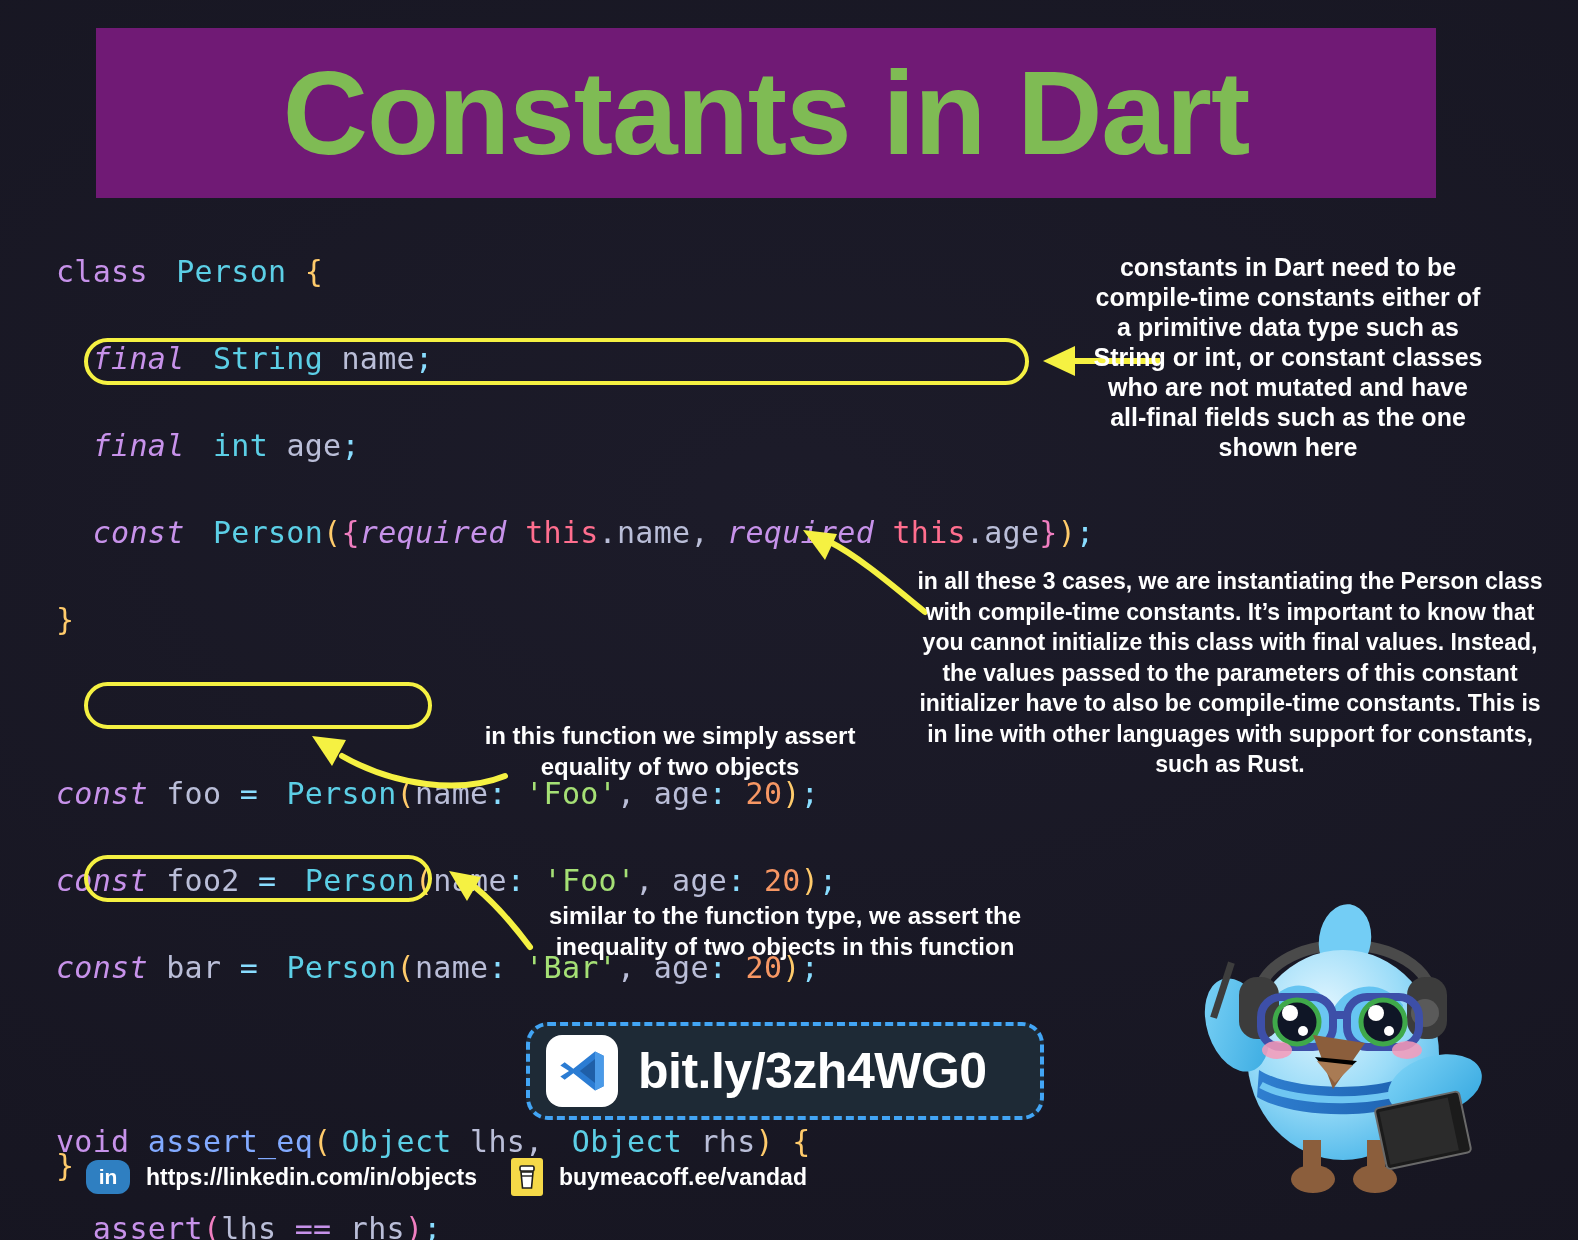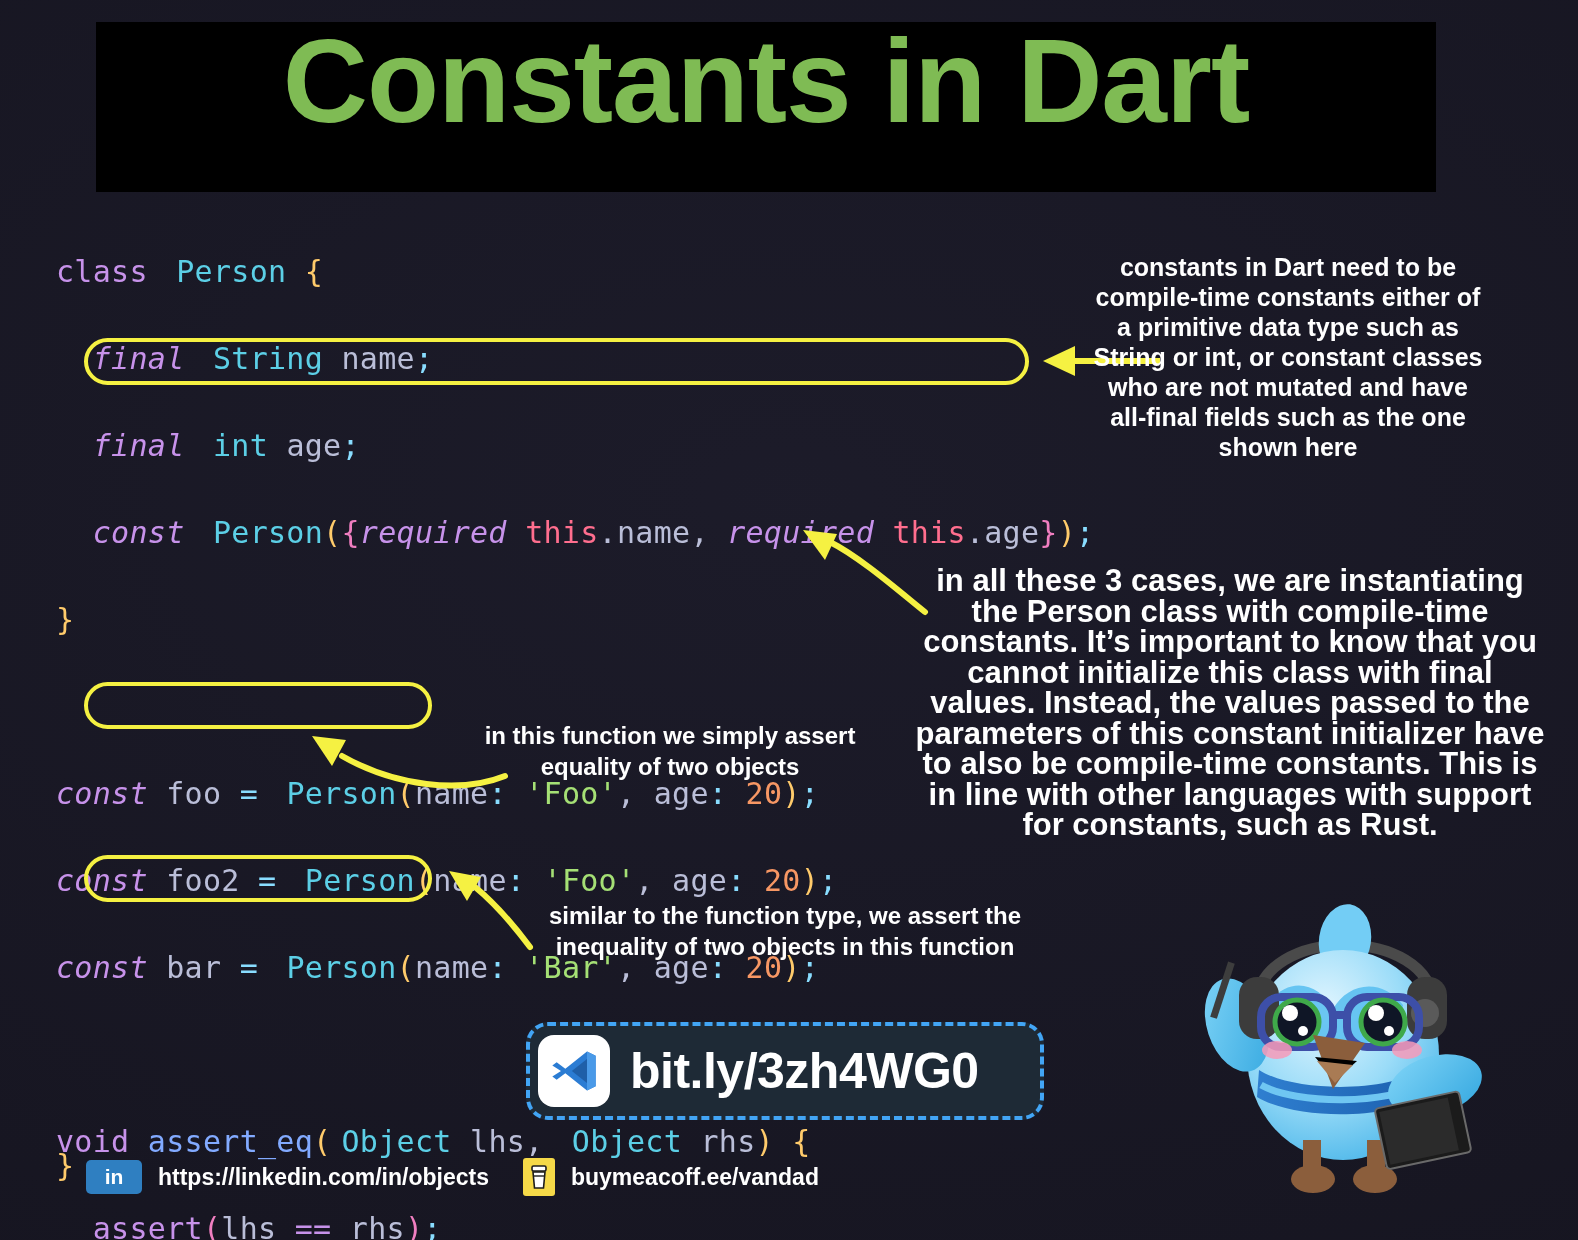--- a/index.html
+++ b/index.html
@@ -11,23 +11,23 @@
     position:relative;
   }
   
   .bg-vignette{
     position:absolute;inset:0;
     background:radial-gradient(120% 90% at 50% 40%, #20203010 0%, #15141f 100%);
     pointer-events:none;
   }
   
   .title-band{
-    position:absolute;left:96px;top:22px;width:1340px;height:170px;
-    background:#000000;
-    display:flex;align-items:flex-start;justify-content:center;
+    position:absolute;left:96px;top:28px;width:1340px;height:170px;
+    background:#701a75;
+    display:flex;align-items:center;justify-content:center;
   }
   .title-text{
     color:#7fbb54;
     font-size:118px;
     font-weight:bold;
     letter-spacing:-1px;
     line-height:1;
     font-family:"Liberation Sans", sans-serif;
   }
   
@@ -65,49 +65,49 @@
   }
   
   .note{
     position:absolute;
     color:#ffffff;
     font-weight:bold;
     text-align:center;
     font-family:"Liberation Sans", sans-serif;
   }
   #note1{left:1088px;top:252px;width:400px;font-size:25px;line-height:30px;}
-  #note2{left:915px;top:566px;width:630px;font-size:31px;line-height:30.5px;}
+  #note2{left:915px;top:566px;width:630px;font-size:23px;line-height:30.5px;}
   #note3{left:460px;top:720px;width:420px;font-size:24px;line-height:31px;}
   #note4{left:520px;top:900px;width:530px;font-size:24px;line-height:31px;}
   
   .arrow{position:absolute;pointer-events:none;}
   
   .bitly{
     position:absolute;left:526px;top:1022px;width:518px;height:98px;
     border:4px dashed #42a5f5;
     border-radius:22px;
     background:#1e2a36;
     display:flex;align-items:center;
     box-sizing:border-box;
-    padding-left:8px;
+    padding-left:16px;
   }
   .vscode-tile{
     width:72px;height:72px;border-radius:16px;background:#ffffff;
     display:flex;align-items:center;justify-content:center;flex:0 0 auto;
   }
   .bitly-text{
     color:#ffffff;font-size:50px;font-weight:bold;margin-left:20px;letter-spacing:-0.5px;
   }
   
   .footer{
     position:absolute;left:86px;top:1157px;height:40px;
     display:flex;align-items:center;
   }
   .f-item{display:flex;align-items:center;margin-right:34px;}
-  .f-icon{width:56px;height:34px;flex:0 0 auto;display:flex;align-items:center;justify-content:center;border-radius:5px;margin-right:16px;}
+  .f-icon{width:44px;height:34px;flex:0 0 auto;display:flex;align-items:center;justify-content:center;border-radius:12px;margin-right:16px;}
   .li-icon{background:#2f7fc1;color:#fff;font-weight:bold;font-size:21px;font-family:"Liberation Sans",sans-serif;}
   .yt-icon{background:#e82c20;color:#fff;display:flex;align-items:center;justify-content:center;border-radius:8px;width:44px;height:30px;}
   .f-text{color:#ffffff;font-size:23px;font-weight:bold;white-space:nowrap;}
   
   .footer-brace{
     position:absolute;left:56px;top:1148px;
     font-family:"DejaVu Sans Mono","Liberation Mono",monospace;
     font-size:30px;color:#ffcb6b;
   }
   

